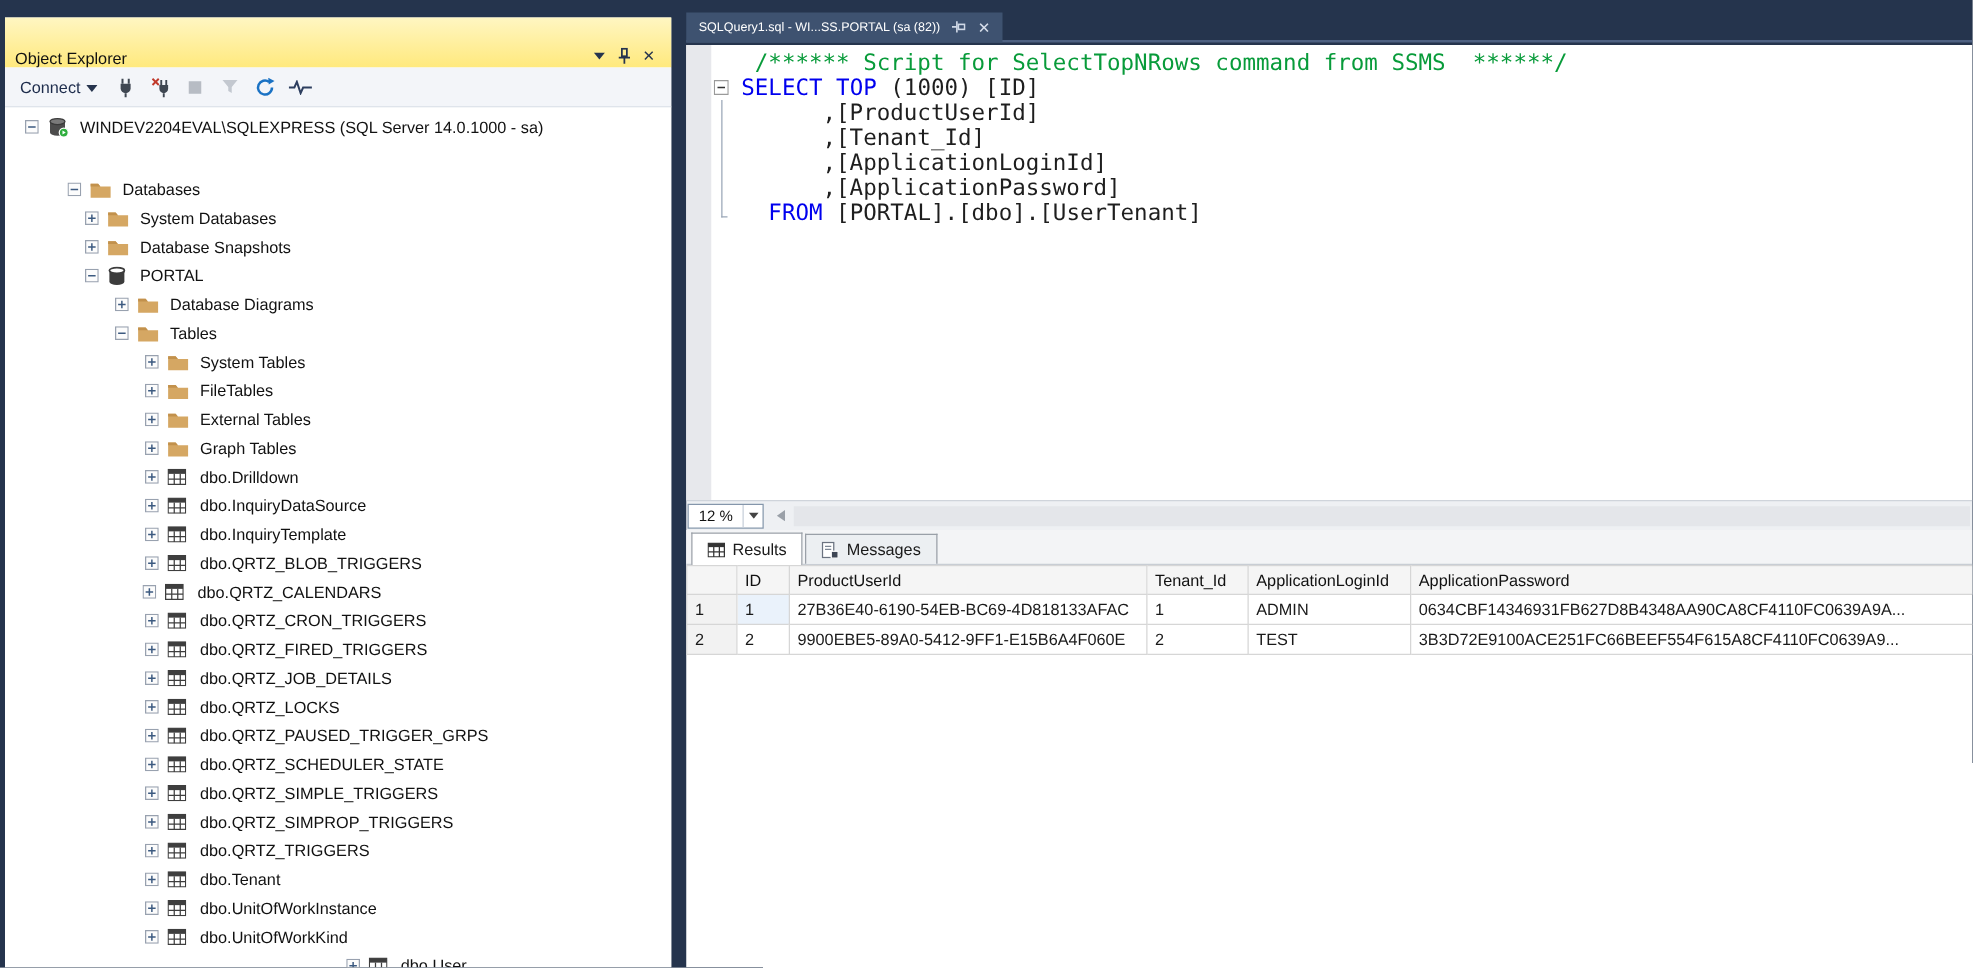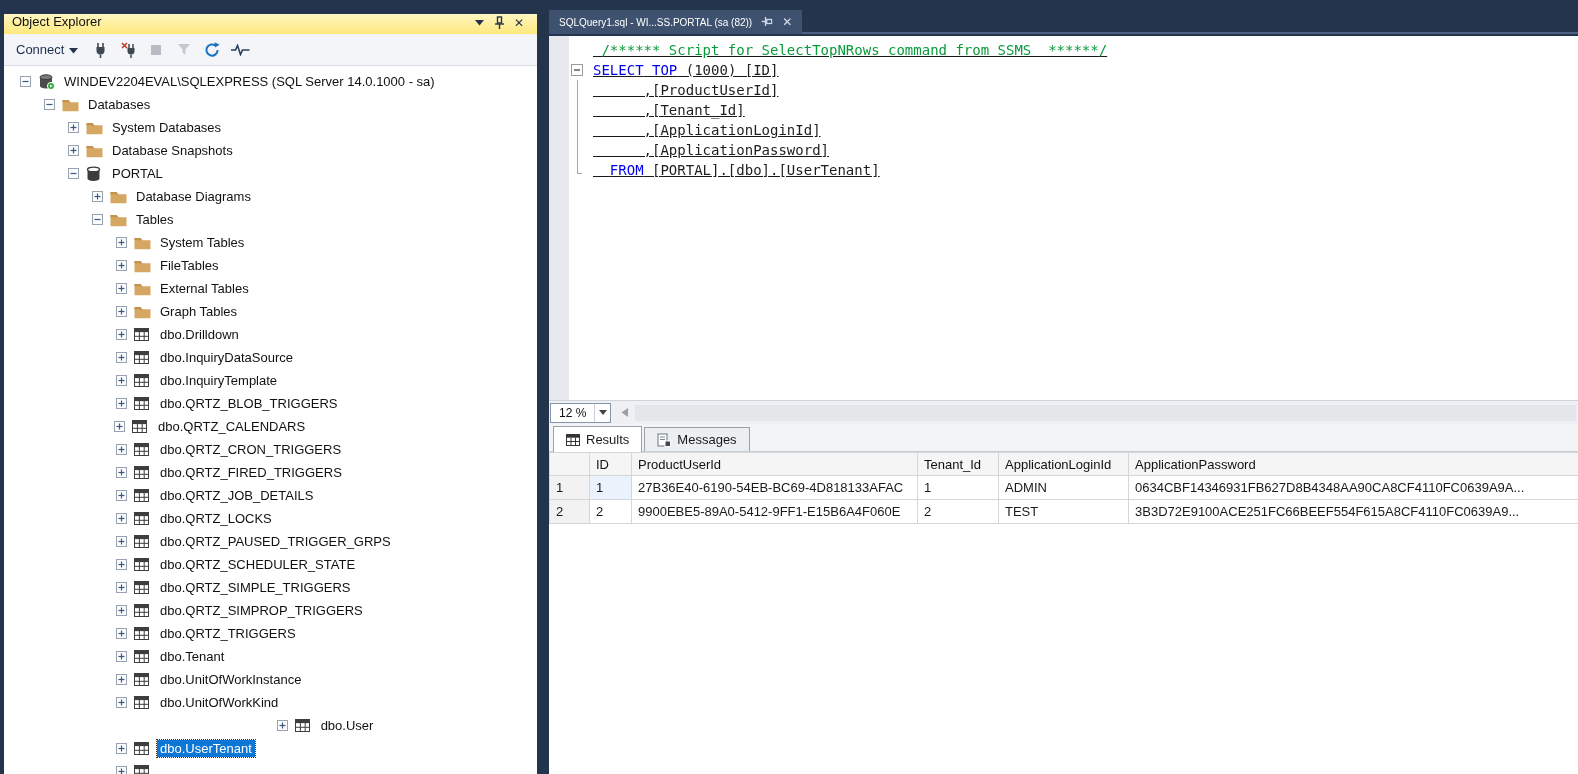--- a/index.html
+++ b/index.html
@@ -2,42 +2,42 @@
 <html><head>
 <meta charset="utf-8">
 <style>
   * { box-sizing: border-box; margin: 0; padding: 0; }
   html,body { width:1578px; height:774px; overflow:hidden; }
   body { font-family:"Liberation Sans", sans-serif; font-size:13px; color:#1a1a1a; }
   #window { position:relative; width:1578px; height:774px; background:#25344d; overflow:hidden; }
 
   
   #oe-panel { position:absolute; left:4px; top:14px; width:533px; height:760px; background:#fff; display:flex; flex-direction:column; }
-  #oe-title { height:20px; background:linear-gradient(#fff6c2,#ffe97d); display:flex; align-items:flex-start; padding:0 8px; flex:0 0 auto; }
+  #oe-title { height:40px; background:linear-gradient(#fff6c2,#ffe97d); display:flex; align-items:flex-end; padding:0 8px; flex:0 0 auto; }
   #oe-title .t { flex:1; color:#111; }
   .titlebtn { width:20px; height:18px; display:flex; align-items:center; justify-content:center; cursor:default; }
   #oe-toolbar { height:32px; background:#f3f5f9; border-bottom:1px solid #d9dee6; display:flex; align-items:center; padding:0 6px; gap:4px; flex:0 0 auto; }
   #connect-btn { display:flex; align-items:center; gap:5px; padding:3px 6px; color:#1d2c4c; }
   .tbbtn { width:24px; height:24px; display:flex; align-items:center; justify-content:center; }
   #oe-tree { flex:1; overflow:hidden; background:#fff; padding-top:4px; }
   .tree-row { height:23px; display:flex; align-items:center; white-space:nowrap; }
   .expander { width:11px; height:11px; flex:0 0 auto; margin-right:7px; display:flex; }
   .tree-ico { width:17px; height:16px; flex:0 0 auto; margin-right:6px; display:flex; align-items:center; }
   .tree-label { padding:1px 3px; color:#111; }
   .tree-row.sel .tree-label { background:#0e76d5; color:#fff; outline:1px dotted #5b3208; }
 
   
   #right { position:absolute; left:549px; top:0; width:1029px; height:774px; }
   #tabbar { position:absolute; left:0; top:0; width:1029px; height:34px; border-bottom:2px solid #4e6182; }
   #doc-tab { position:absolute; left:0; top:10px; height:24px; background:#3e5270; color:#fff; display:flex; align-items:center; padding:0 10px; gap:8px; }
   #doc-tab .x { color:#d9e0ec; font-size:12px; }
 
   #editor { position:absolute; left:0; top:36px; width:1029px; height:364px; background:#fff; display:flex; }
   #editor-margin { width:20px; background:#e7e8ec; flex:0 0 auto; }
-  #code-wrap { position:relative; flex:1; padding-top:4px; font-family:"DejaVu Sans Mono","Liberation Mono",monospace; font-size:14px;text-decoration:underline; }
+  #code-wrap { position:relative; flex:1; padding-top:4px; font-family:"DejaVu Sans Mono","Liberation Mono",monospace; font-size:18px; }
   .code-line { height:20px; display:flex; align-items:center; white-space:pre; }
   .fold-col { width:24px; flex:0 0 auto; height:20px; position:relative; }
   .fold-box { position:absolute; left:2px; top:4px; }
   .vguide { position:absolute; left:8px; top:0; height:20px; border-left:1px solid #9aa7b8; }
   .vguide.half { height:14px; width:5px; border-bottom:1px solid #9aa7b8; }
   .seg-keyword { color:#0000ee; }
   .seg-comment { color:#089b3a; }
   .seg-plain { color:#1e1e1e; }
 
   #zoomrow { position:absolute; left:0; top:400px; width:1029px; height:24px; background:#eef0f3; border-top:1px solid #cfd4db; display:flex; align-items:center; }
@@ -164,21 +164,21 @@
               <svg width="17" height="16">
                 <path d="M2 3 v9 a6 2.6 0 0 0 12 0 V3" fill="#4c4c4c"></path>
                 <ellipse cx="8" cy="3.2" rx="6" ry="2.4" fill="#7a7a7a" stroke="#3a3a3a"></ellipse>
                 <circle cx="13" cy="12" r="3.6" fill="#2fae3e" stroke="#fff"></circle>
                 <path d="M12 10.4 l2.6 1.6 -2.6 1.6 z" fill="#fff"></path>
               </svg>
             </span>
           </span>
           <span class="tree-label">WINDEV2204EVAL\SQLEXPRESS (SQL Server 14.0.1000 - sa)</span>
         </div>
-        <div class="tree-row" style="padding-left: 40px;">
+        <div class="tree-row" style="padding-left: 50px; margin-top: 27px;">
           <span class="expander">
             <span style="display: inline-flex;">
               <svg width="11" height="11">
                 <rect x="0.5" y="0.5" width="10" height="10" fill="#fcfcfc" stroke="#98a1af"></rect>
                 <line x1="2.5" y1="5.5" x2="8.5" y2="5.5" stroke="#3c5a80" stroke-width="1.2"></line>
               </svg>
             </span>
           </span>
           <span class="tree-ico">
             <span style="display: inline-flex;">

